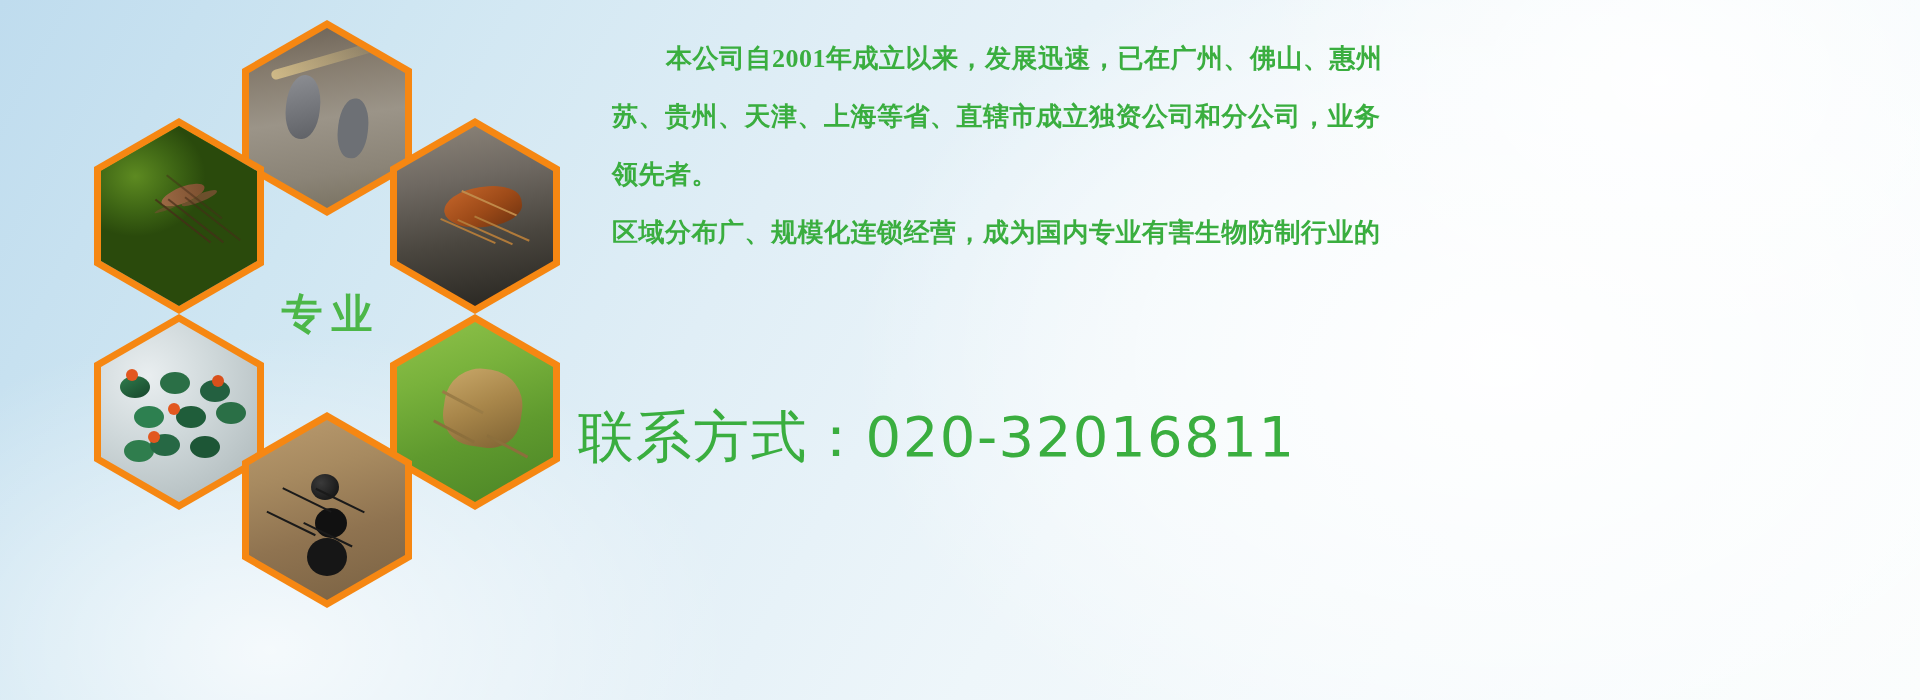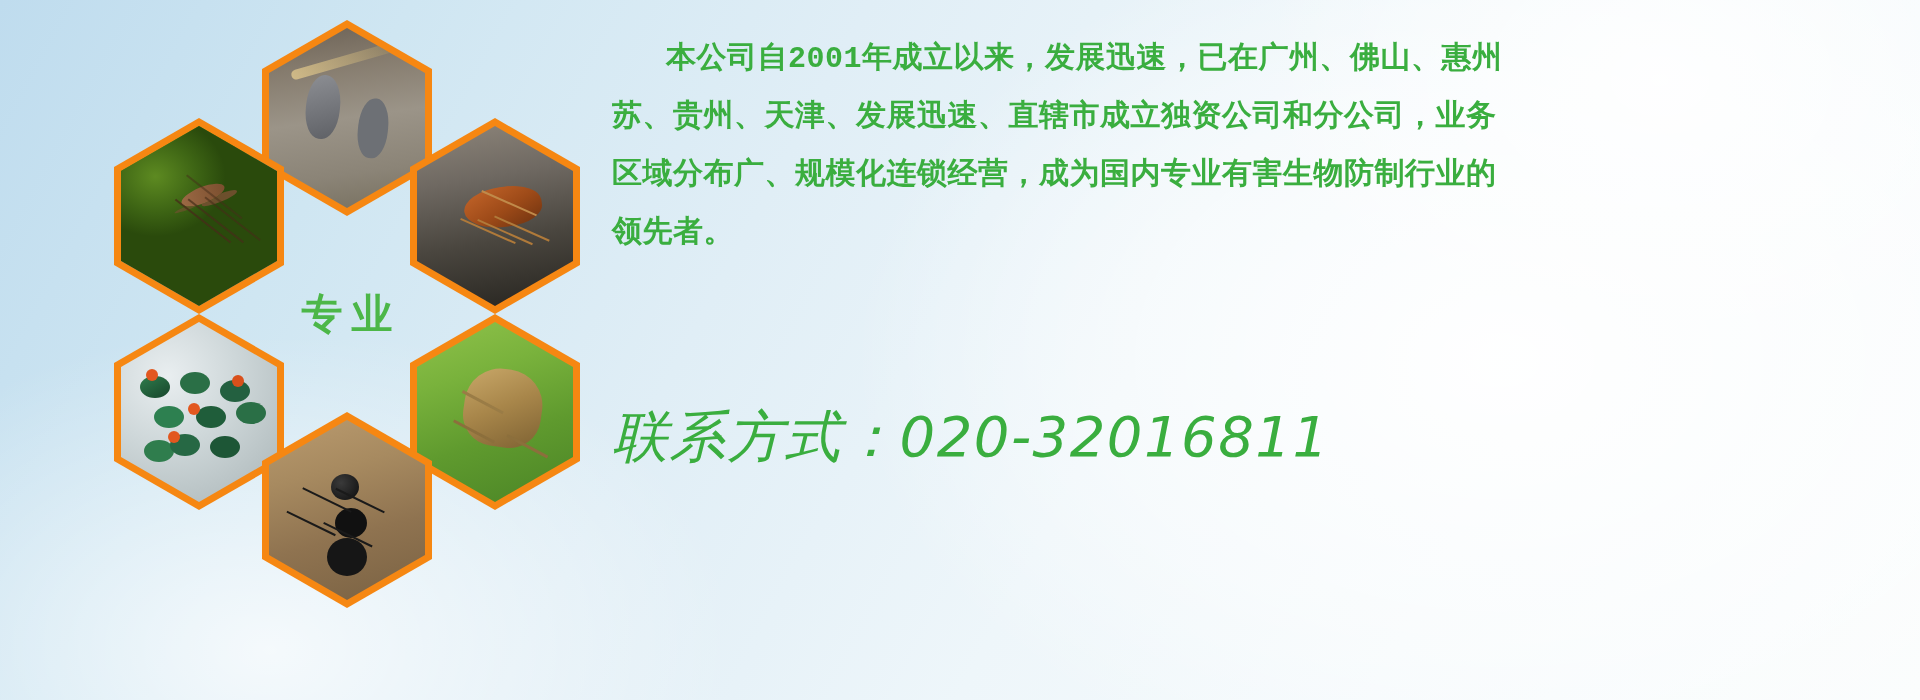--- a/index.html
+++ b/index.html
@@ -39,21 +39,21 @@
     top: -200px;
     width: 760px;
     height: 560px;
     background: radial-gradient(ellipse at center, rgba(255,255,255,0.85) 0%, rgba(255,255,255,0.3) 50%, rgba(255,255,255,0) 75%);
     pointer-events: none;
   }
 
   
   #honeycomb {
     position: absolute;
-    left: 100px;
+    left: 80px;
     top: 8px;
     width: 500px;
     height: 580px;
   }
   .hex {
     position: absolute;
     width: 170px;
     height: 196px;
     -webkit-clip-path: polygon(50% 0%, 100% 25%, 100% 75%, 50% 100%, 0% 75%, 0% 25%);
     clip-path: polygon(50% 0%, 100% 25%, 100% 75%, 50% 100%, 0% 75%, 0% 25%);
@@ -233,35 +233,34 @@
 
   
   #copy {
     position: absolute;
     left: 612px;
     top: 30px;
     width: 1290px;
   }
   .para-line {
     color: #3aae3f;
-    font-size: 30px;
+    font-size: 26px;
     font-weight: bold;
     line-height: 58px;
     letter-spacing: 0.5px;
     white-space: nowrap;
-    font-family: Liberation Mono, monospace;
+    font-family: Liberation Serif, serif;
   }
   .para-line.indent { padding-left: 54px; }
 
   #contact {
     position: absolute;
-    left: 612px;
+    left: 578px;
     top: 398px;
     width: 1290px;
-    font-style: italic;
   }
   .contact-line {
     color: #3aae3f;
     font-size: 56px;
     font-weight: normal;
     line-height: 78px;
     letter-spacing: 1.5px;
     white-space: nowrap;
     font-family: "DejaVu Sans", "Liberation Sans", sans-serif;
   }
@@ -316,22 +315,22 @@
     <div class="hex pos-bot-mid">
       <div class="hex-inner">
         <div class="photo ph-ant"></div>
       </div>
     </div>
 
   </div>
 
   <div id="copy">
     <div class="para-line indent">本公司自2001年成立以来，发展迅速，已在广州、佛山、惠州</div>
-    <div class="para-line">苏、贵州、天津、发展迅速、直辖市成立独资公司和分公司，业务</div>
+    <div class="para-line">苏、贵州、天津、上海等省、直辖市成立独资公司和分公司，业务</div>
+    <div class="para-line">领先者。</div>
     <div class="para-line">区域分布广、规模化连锁经营，成为国内专业有害生物防制行业的</div>
-    <div class="para-line">领先者。</div>
   </div>
 
   <div id="contact">
     <div class="contact-line">联系方式：020-32016811</div>
   </div>
 
 </div>
 
 </body></html>

